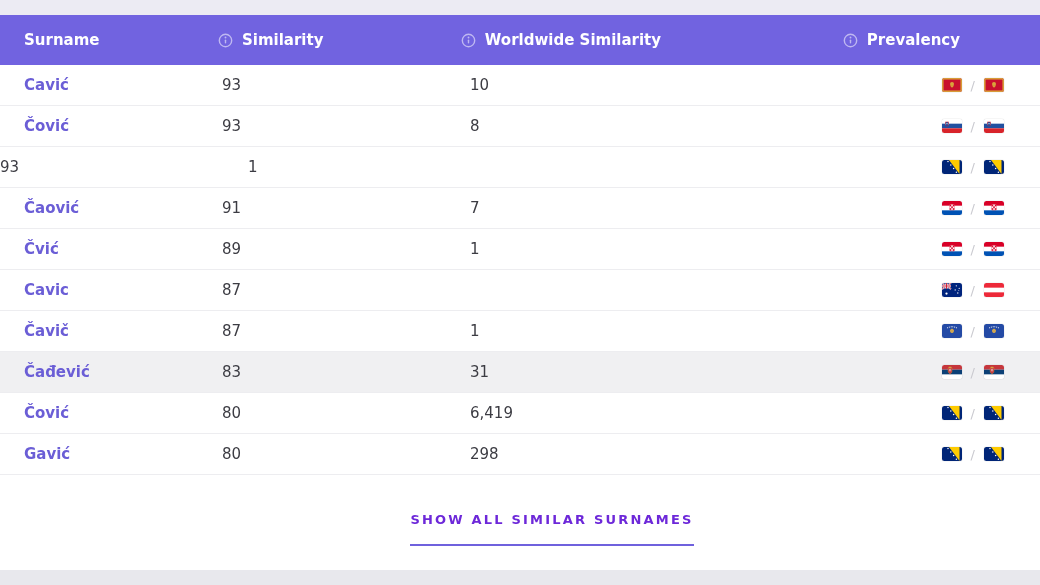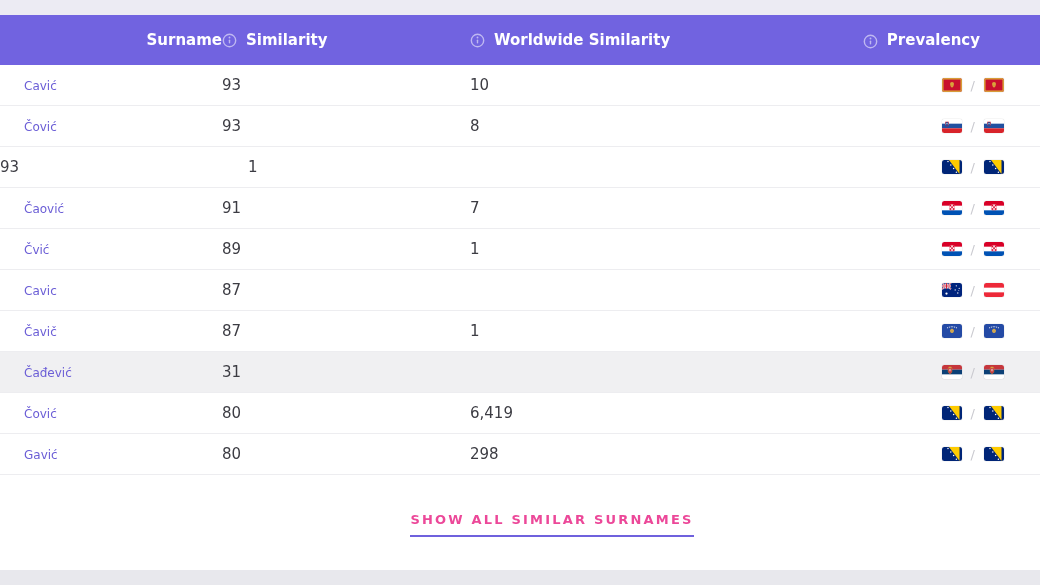--- a/index.html
+++ b/index.html
@@ -15,57 +15,57 @@
   .top-strip { height: 15px; background: #ECEBF3; }
   .bottom-strip { position: absolute; left: 0; top: 570px; width: 100%; height: 15px; background: #E8E8ED; }
 
   
   .thead {
     height: 50px; background: #7163E0;
     display: flex; align-items: center;
     color: #ffffff; font-weight: 700; font-size: 15px;
   }
   .th { display: flex; align-items: center; gap: 9px; }
-  .th-surname { width: 222px; padding-left: 24px; justify-content: flex-end; }
+  .th-surname { width: 222px; padding-left: 24px; }
   .th-sim { width: 248px; }
   .th-inc { width: 390px; }
-  .th-prev { flex: 1; justify-content: flex-end; padding-right: 60px; align-items: flex-end; }
+  .th-prev { flex: 1; justify-content: flex-end; padding-right: 80px; }
   .info-icon { display: inline-flex; width: 15px; height: 15px; cursor: pointer; }
   .info-icon svg { width: 100%; height: 100%; display: block; }
 
   
   .tr {
     display: flex; align-items: center;
     height: 41px; border-bottom: 1px solid #EDEDF0;
     font-size: 15px; color: #3C3C43;
   }
   .tr[data-state="highlighted"] { background: #F0F0F2; }
   .td-surname { width: 222px; padding-left: 24px; }
   .td-sim { width: 248px; }
   .td-inc { width: 390px; }
-  .surname-link { color: #6B5ED6; text-decoration: none; font-weight: 400; font-size: 12px; cursor: pointer; }
+  .surname-link { color: #6B5ED6; text-decoration: none; font-weight: 700; font-size: 15px; cursor: pointer; }
   .td-flags {
     flex: 1; display: flex; align-items: center; justify-content: flex-end;
     gap: 9px; padding-right: 36px;
   }
   .flag {
     display: inline-block; width: 20px; height: 14px;
     border-radius: 2.5px; overflow: hidden;
     box-shadow: 0 0 1px rgba(0,0,0,0.35);
     flex: 0 0 auto;
   }
   .flag svg { display: block; width: 100%; height: 100%; }
   .flag-sep { color: #C9C9CF; font-size: 13px; }
 
   
   .show-all-wrap { display: flex; justify-content: center; padding-left: 64px; margin-top: 37px; }
   .show-all {
     font-size: 13px; font-weight: 700; letter-spacing: 2.2px;
-    color: #ec4899; text-decoration: none; text-transform: uppercase;
-    border-bottom: 2px solid #6F61DD; padding-bottom: 8px; cursor: pointer;
+    color: #6d28d9; text-decoration: none; text-transform: uppercase;
+    border-bottom: 2px solid #6F61DD; padding-bottom: 17px; cursor: pointer;
   }
 </style>
 </head>
 <body>
 
 <div class="page">
   <div class="top-strip"></div>
 
   <div class="thead">
     <div class="th th-surname">
@@ -330,20 +330,21 @@
                 <circle cx="14.5" cy="3.8" r="0.55"></circle>
               </g>
             </svg>
           </span>
     </div>
   </div>
       <div class="tr" data-state="highlighted">
     <div class="td-surname">
       <a class="surname-link">Čađević</a>
     </div>
+    <div class="td-sim">83</div>
     <div class="td-inc">31</div>
     <div class="td-flags">
       <span class="flag">
             <svg viewBox="0 0 20 14">
               <rect width="20" height="14" fill="#ffffff"></rect>
               <rect width="20" height="4.67" fill="#C6363C"></rect>
               <rect y="4.67" width="20" height="4.67" fill="#0C4076"></rect>
               <g transform="translate(6.1,2.4)">
                 <rect x="0.5" y="-0.6" width="2.9" height="1.1" rx="0.3" fill="#D9A43B"></rect>
                 <path d="M0 0.5 h3.9 v3.4 c0 1.7 -1.95 2.7 -1.95 2.7 s-1.95 -1 -1.95 -2.7 Z" fill="#C6363C" stroke="#D9A43B" stroke-width="0.35"></path>

